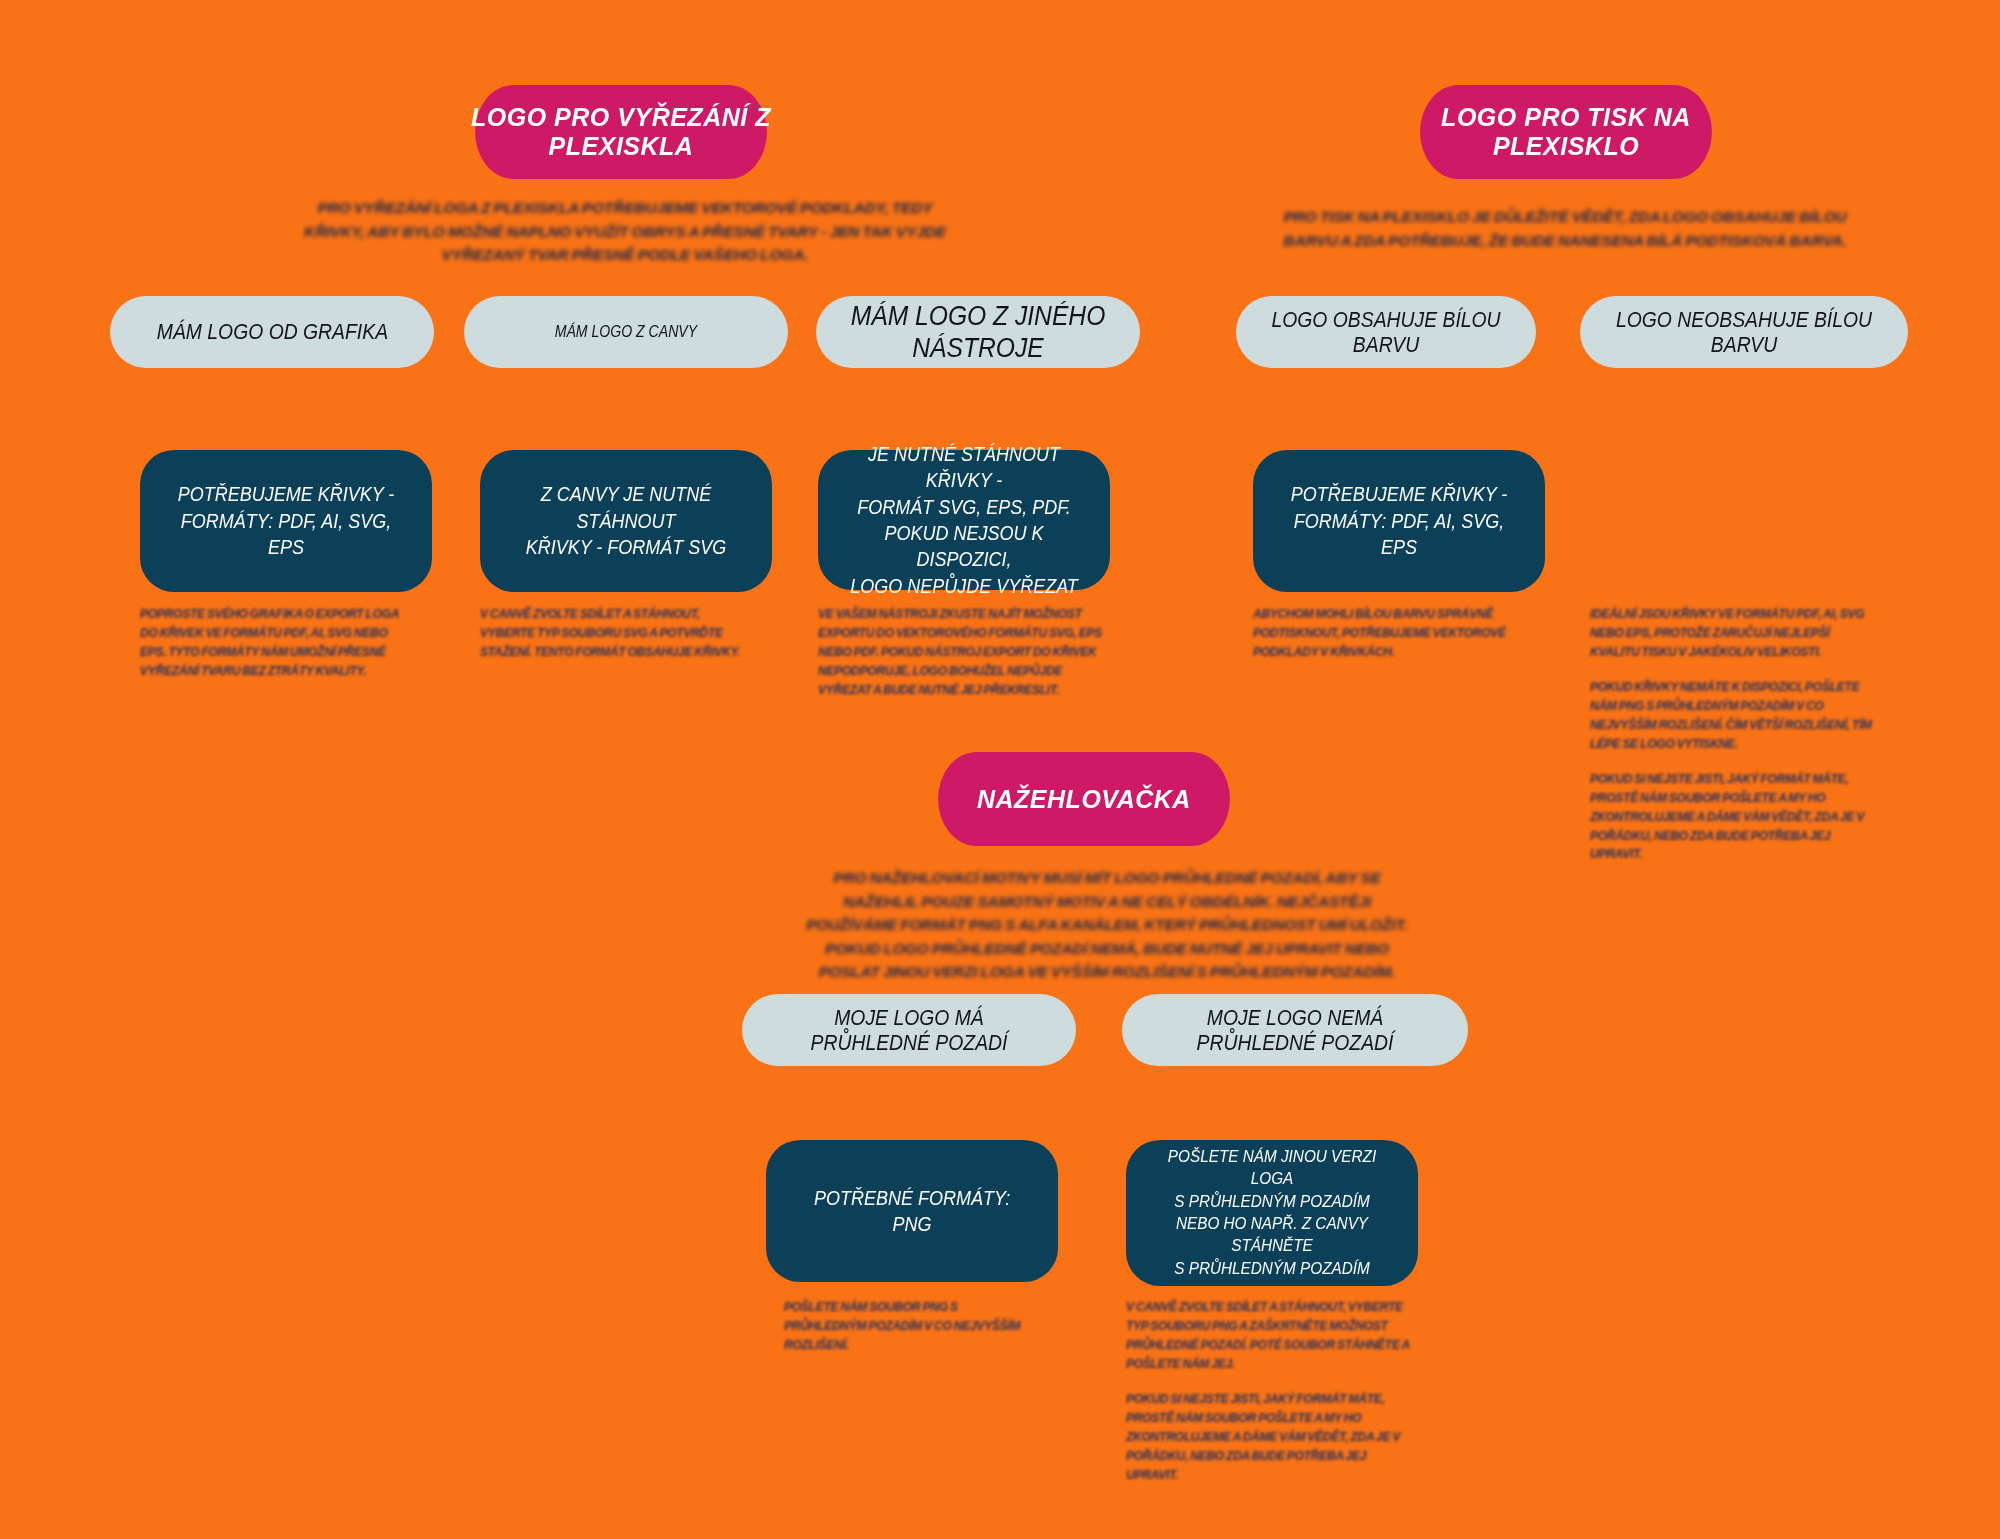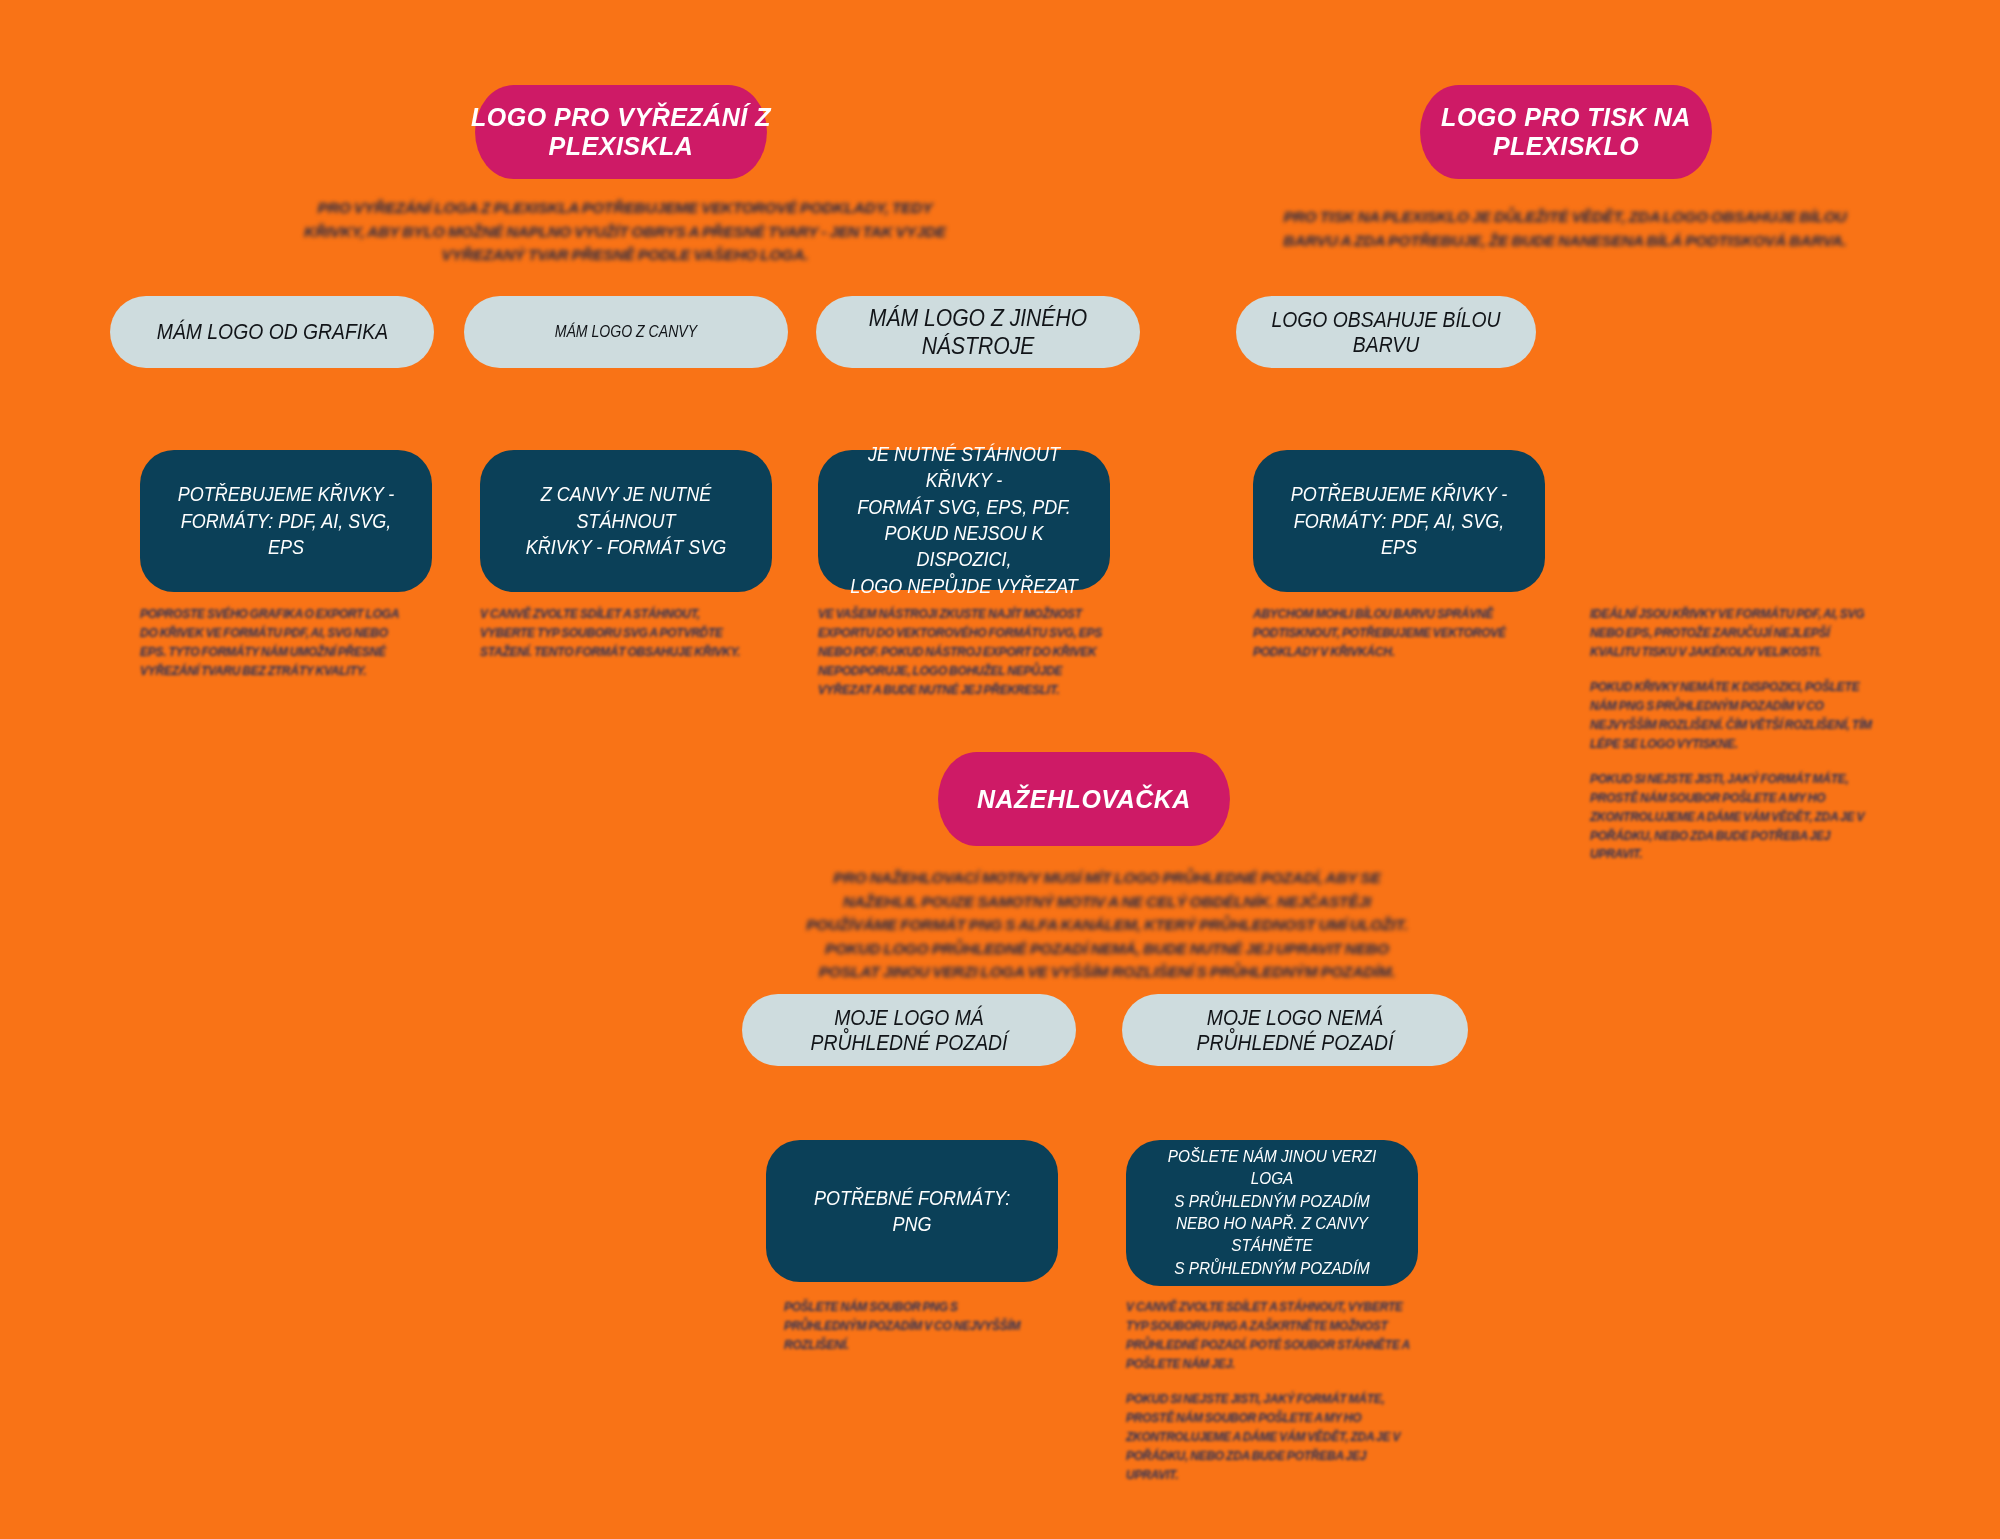--- a/index.html
+++ b/index.html
@@ -135,21 +135,21 @@
   </div>
 
   <div class="para-blur" style="left:295px; top:196px; width:660px; font-size:15.5px;">PRO VYŘEZÁNÍ LOGA Z PLEXISKLA POTŘEBUJEME VEKTOROVÉ PODKLADY, TEDY KŘIVKY, ABY BYLO MOŽNÉ NAPLNO VYUŽÍT OBRYS A PŘESNÉ TVARY - JEN TAK VYJDE VYŘEZANÝ TVAR PŘESNĚ PODLE VAŠEHO LOGA.</div>
 
   <div class="pill-light" style="left:110px; top:296px; width:324px; height:72px; font-size:22px;">
     <span>MÁM LOGO OD GRAFIKA</span>
   </div>
   <div class="pill-light" style="left:464px; top:296px; width:324px; height:72px; font-size:16px;">
     <span>MÁM LOGO Z CANVY</span>
   </div>
-  <div class="pill-light" style="left:816px; top:296px; width:324px; height:72px; font-size:24px;">
+  <div class="pill-light" style="left:816px; top:296px; width:324px; height:72px; font-size:28px;">
     <span>MÁM LOGO Z JINÉHO NÁSTROJE</span>
   </div>
 
   <div class="box-teal" style="left:140px; top:450px; width:292px; height:142px; font-size:20px;">
     <span style="white-space:pre-line;">POTŘEBUJEME KŘIVKY -
 FORMÁTY: PDF, AI, SVG, EPS</span>
   </div>
   <div class="box-teal" style="left:480px; top:450px; width:292px; height:142px; font-size:20px;justify-content:flex-end;">
     <span style="white-space:pre-line;">Z CANVY JE NUTNÉ STÁHNOUT
 KŘIVKY - FORMÁT SVG</span>
@@ -173,20 +173,23 @@
 
   <div class="pill-pink" style="left:1388px; top:85px; width:356px; height:94px; font-size:25px;">
     <span>LOGO PRO TISK NA PLEXISKLO</span>
   </div>
 
   <div class="para-blur" style="left:1265px; top:205px; width:600px; font-size:15.5px;">PRO TISK NA PLEXISKLO JE DŮLEŽITÉ VĚDĚT, ZDA LOGO OBSAHUJE BÍLOU BARVU A ZDA POTŘEBUJE, ŽE BUDE NANESENA BÍLÁ PODTISKOVÁ BARVA.</div>
 
   <div class="pill-light" style="left:1236px; top:296px; width:300px; height:72px; font-size:22px;">
     <span>LOGO OBSAHUJE BÍLOU BARVU</span>
   </div>
+  <div class="pill-light" style="left:1580px; top:296px; width:328px; height:72px; font-size:22px;">
+    <span>LOGO NEOBSAHUJE BÍLOU BARVU</span>
+  </div>
 
   <div class="box-teal" style="left:1253px; top:450px; width:292px; height:142px; font-size:20px;">
     <span style="white-space:pre-line;">POTŘEBUJEME KŘIVKY -
 FORMÁTY: PDF, AI, SVG, EPS</span>
   </div>
 
   <div class="cap-blur" style="left:1253px; top:605px; width:290px; font-size:12px;">
     <p>ABYCHOM MOHLI BÍLOU BARVU SPRÁVNĚ PODTISKNOUT, POTŘEBUJEME VEKTOROVÉ PODKLADY V KŘIVKÁCH.</p>
   </div>
   <div class="cap-blur" style="left:1590px; top:605px; width:290px; font-size:12px;">

